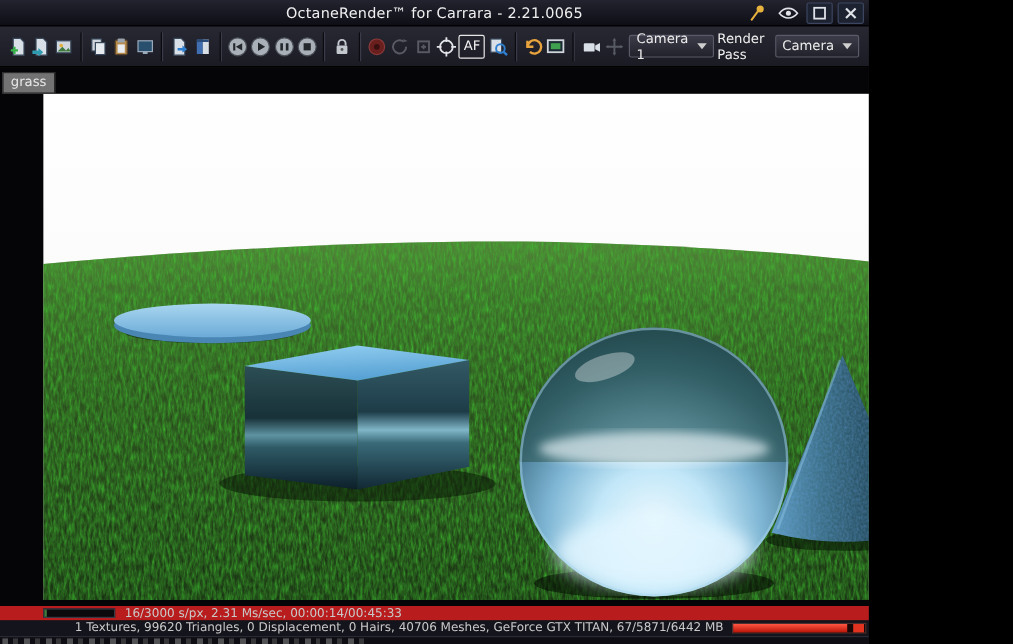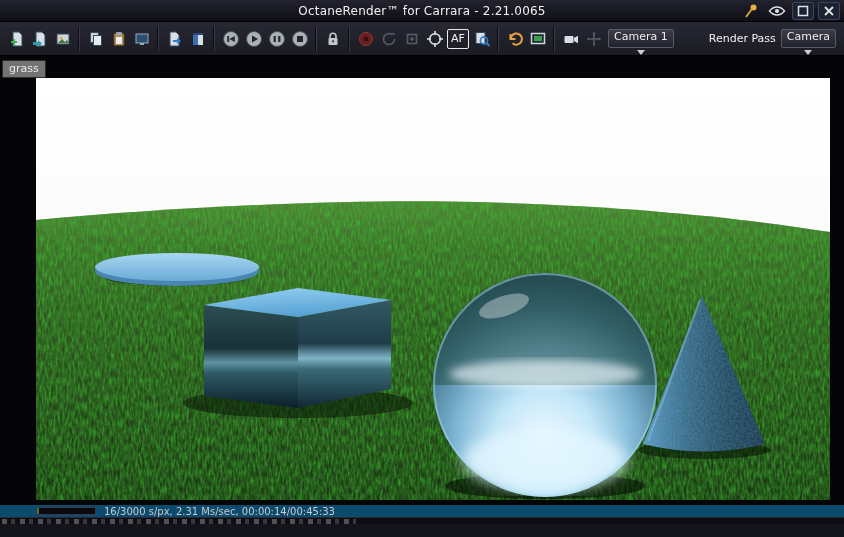--- a/index.html
+++ b/index.html
@@ -1,49 +1,49 @@
 <!DOCTYPE html>
 <html><head>
 <meta charset="utf-8">
 <style>
   * { margin:0; padding:0; box-sizing:border-box; }
   html,body { width:844px; height:537px; overflow:hidden; background:#000; }
   body { font-family:"DejaVu Sans","Liberation Sans",sans-serif; }
-  .window { width:844px; height:537px; display:flex; flex-direction:column; background:#14141c; }
+  .window { width:724px; height:537px; display:flex; flex-direction:column; background:#14141c; }
 
   
   .titlebar { flex:0 0 22px; background:linear-gradient(#23232f,#0e0e16); border-bottom:1px solid #000;
               display:flex; align-items:center; position:relative; }
   .title { flex:1; text-align:center; color:#f0f0f0; font-size:12px; letter-spacing:.2px; }
   .win-controls { position:absolute; right:4px; top:0; height:22px; display:flex; align-items:center; gap:4px; }
   .win-btn { width:22px; height:18px; display:flex; align-items:center; justify-content:center; }
   .win-btn.boxed { background:#1c2230; border:1px solid #3c4660; border-radius:2px; }
 
   
   .toolbar { flex:0 0 34px; background:linear-gradient(#282833,#1b1b24); border-bottom:1px solid #000;
              display:flex; align-items:center; padding:0 5px; }
   .tbtn { width:23px; height:26px; display:flex; align-items:center; justify-content:center; border-radius:2px; }
   .tbtn.disabled { opacity:.45; }
   .tsep { width:2px; height:24px; margin:0 4px; border-left:1px solid #0a0a10; border-right:1px solid #3a3a48; }
   .af-btn { min-width:22px; height:20px; border:1px solid #e8e8e8; border-radius:2px; color:#f2f2f2;
             font-size:11px; font-weight:normal; display:flex; align-items:center; justify-content:center; padding:0 2px; margin:0 1px; }
   .dropdown { height:19px; background:linear-gradient(#3c3c49,#22222c); border:1px solid #5a5a68; border-radius:2px;
-              color:#ececec; font-size:11px; display:flex; align-items:center; gap:7px; padding:0 5px; margin:0 3px;flex-direction:column; }
+              color:#ececec; font-size:11px; display:flex; align-items:center; gap:7px; padding:0 5px; margin:0 3px; }
   .chev { width:0; height:0; border-left:4px solid transparent; border-right:4px solid transparent; border-top:5px solid #cfcfcf; }
   .rp-group { margin-left:auto; display:flex; align-items:center; gap:0; }
   .rp-label { color:#f0f0f0; font-size:11px; margin-right:2px; }
 
   
   .viewport { flex:0 0 449px; position:relative; background:#050507; overflow:hidden; }
   .render { position:absolute; left:36px; top:22px; width:794px; height:422px; }
   .grass-tab { position:absolute; left:2px; top:4px; background:#737373; border:1px solid #2a2a2a;
                color:#e9e9e9; font-size:11px; padding:1px 6px 2px; z-index:2; }
 
   
-  .statusbar { flex:0 0 12px; display:flex; align-items:center; background:#0c4a6e; color:#c9c9c9; font-size:10px; line-height:11px; }
+  .statusbar { flex:0 0 12px; display:flex; align-items:center; background:#b91c1c; color:#c9c9c9; font-size:10px; line-height:11px; }
   .progress { width:60px; height:8px; margin-left:36px; background:#0a0a0c; border:1px solid #3a3a46; position:relative; }
   .progress-fill { position:absolute; left:0; top:0; bottom:0; background:#3f7a3f; }
   .status-text { margin-left:8px; white-space:nowrap; }
 
   .infobar { flex:0 0 13px; display:flex; align-items:center; justify-content:flex-end; background:#14141c;
              color:#c9c9c9; font-size:10px; line-height:11px; }
   .info-text { white-space:nowrap; }
   .membar { width:112px; height:9px; margin:0 2px 0 7px; border:1px solid #4a3030; background:#1c0606; position:relative; }
   .membar-fill { position:absolute; left:0; top:0; bottom:0; width:86%; background:linear-gradient(#ff5642,#b81408); }
   .membar-cap { position:absolute; right:1px; top:0; bottom:0; width:9px; background:#e23220; }
@@ -359,18 +359,25 @@
     </svg>
   </div>
 
   <div class="statusbar">
     <div class="progress">
       <div class="progress-fill" style="width:4%"></div>
     </div>
     <span class="status-text">16/3000 s/px, 2.31 Ms/sec, 00:00:14/00:45:33</span>
   </div>
 
+  <div class="infobar">
+    <span class="info-text">1 Textures, 99620 Triangles, 0 Displacement, 0 Hairs, 40706 Meshes, GeForce GTX TITAN, 67/5871/6442 MB</span>
+    <div class="membar">
+      <div class="membar-fill"></div>
+      <div class="membar-cap"></div>
+    </div>
+  </div>
 
   <div class="bottombar">
     <div class="bottom-marks"></div>
   </div>
 
 </div>
 
 </body></html>

